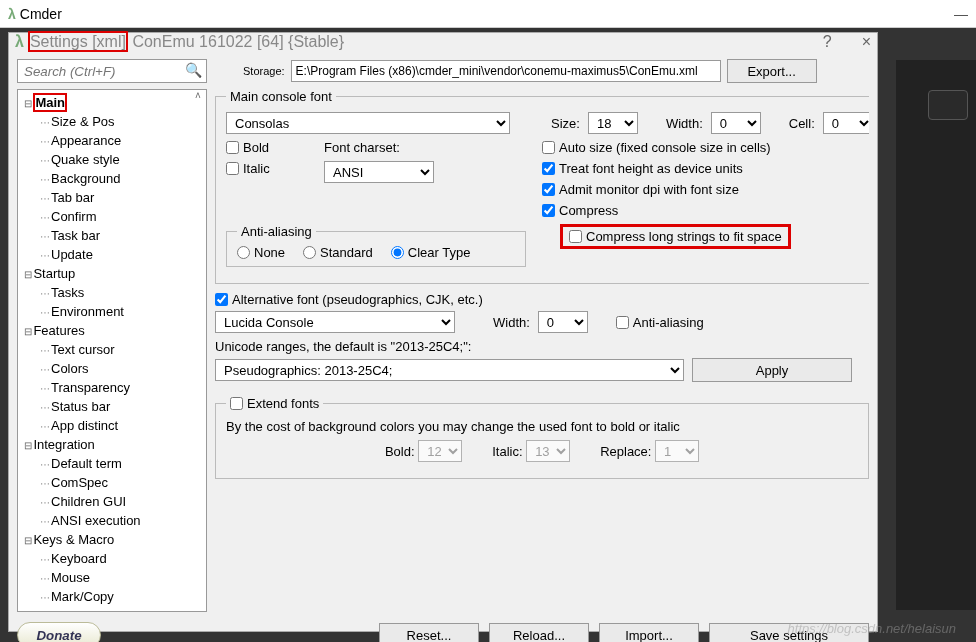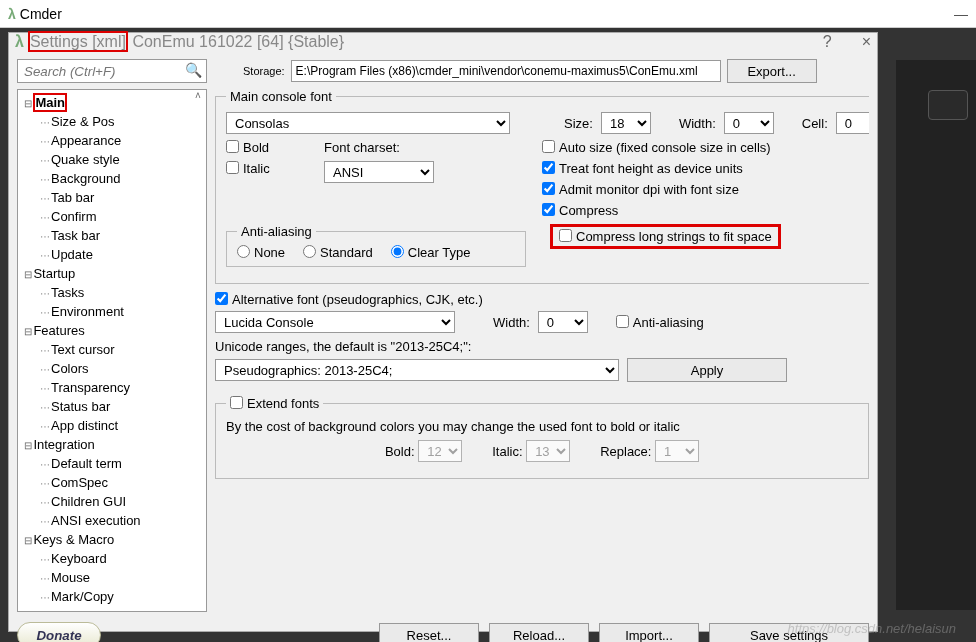--- a/index.html
+++ b/index.html
@@ -33,23 +33,23 @@
 fieldset { border: 1px solid #bbb; padding: 8px 10px 10px 10px; }
 legend { padding: 0 4px; font-size: 13px; }
 .row { display: flex; align-items: center; gap: 8px; margin-bottom: 6px; }
 select, input[type=text].hist { height: 22px; border: 1px solid #999; background: #fff; font-size: 13px; padding: 1px 4px; }
 .font-combo { width: 284px; }
 .sz-combo { width: 50px; }
 .w-combo { width: 50px; }
 .inner-fs { border: 1px solid #bbb; padding: 6px 10px; }
 .radio-row { display: flex; gap: 18px; align-items: center; }
 input[type=checkbox], input[type=radio] { margin-right: 4px; }
-.cb { display: flex; align-items: flex-start; }
+.cb { display: flex; align-items: center; }
 .alt-combo { width: 240px; }
-.unicode-combo { width: 404px; }
+.unicode-combo { width: 469px; }
 .flex1 { flex: 1; }
 .red-outline { border: 3px solid #d00; padding: 2px 6px; }
 .spin { width: 44px; }
 .footer { display: flex; align-items: center; gap: 10px; padding-top: 4px; }
 .donate { width: 84px; height: 26px; border-radius: 13px; background: linear-gradient(#fff,#e8e8d0); border: 1px solid #bb9; color: #335; font-style: italic; font-weight: bold; cursor: pointer; }
 .footer .sp { flex: 1; }
 .footer .btn { width: 100px; }
 .footer .btn.wide { width: 160px; }
 .col-right { display: flex; flex-direction: column; gap: 6px; }
 .partial-bg { position: absolute; right: 0; top: 60px; width: 80px; height: 550px; background: #222; }
@@ -142,21 +142,21 @@
             </ul>
           </li>
         </ul>
       </div>
 
       <div class="right">
         <fieldset>
           <legend>Main console font</legend>
           <div class="row">
             <select class="font-combo"><option>Consolas</option></select>
-            <span style="margin-left:46px">Size:</span>
+            <span style="margin-left:33px">Size:</span>
             <select class="sz-combo"><option>18</option></select>
             <span style="margin-left:20px">Width:</span>
             <select class="w-combo"><option>0</option></select>
             <span style="margin-left:20px">Cell:</span>
             <select class="w-combo"><option>0</option></select>
           </div>
           <div class="row" style="align-items:flex-start">
             <div style="width:90px" class="col-right">
               <label class="cb">
                   <input type="checkbox" style="">
@@ -201,21 +201,21 @@
                 <label class="cb">
                     <input type="radio" name="aa" style="">
                     <span>Standard</span>
                   </label>
                 <label class="cb">
                     <input type="radio" name="aa" checked="" style="">
                     <span>Clear Type</span>
                   </label>
               </div>
             </fieldset>
-            <div class="red-outline" style="margin-left:16px;">
+            <div class="red-outline" style="margin-left:26px;">
               <label class="cb">
                   <input type="checkbox" style="">
                   <span>Compress long strings to fit space</span>
                 </label>
             </div>
           </div>
         </fieldset>
 
         <div>
           <label class="cb" style="margin-bottom:4px">

